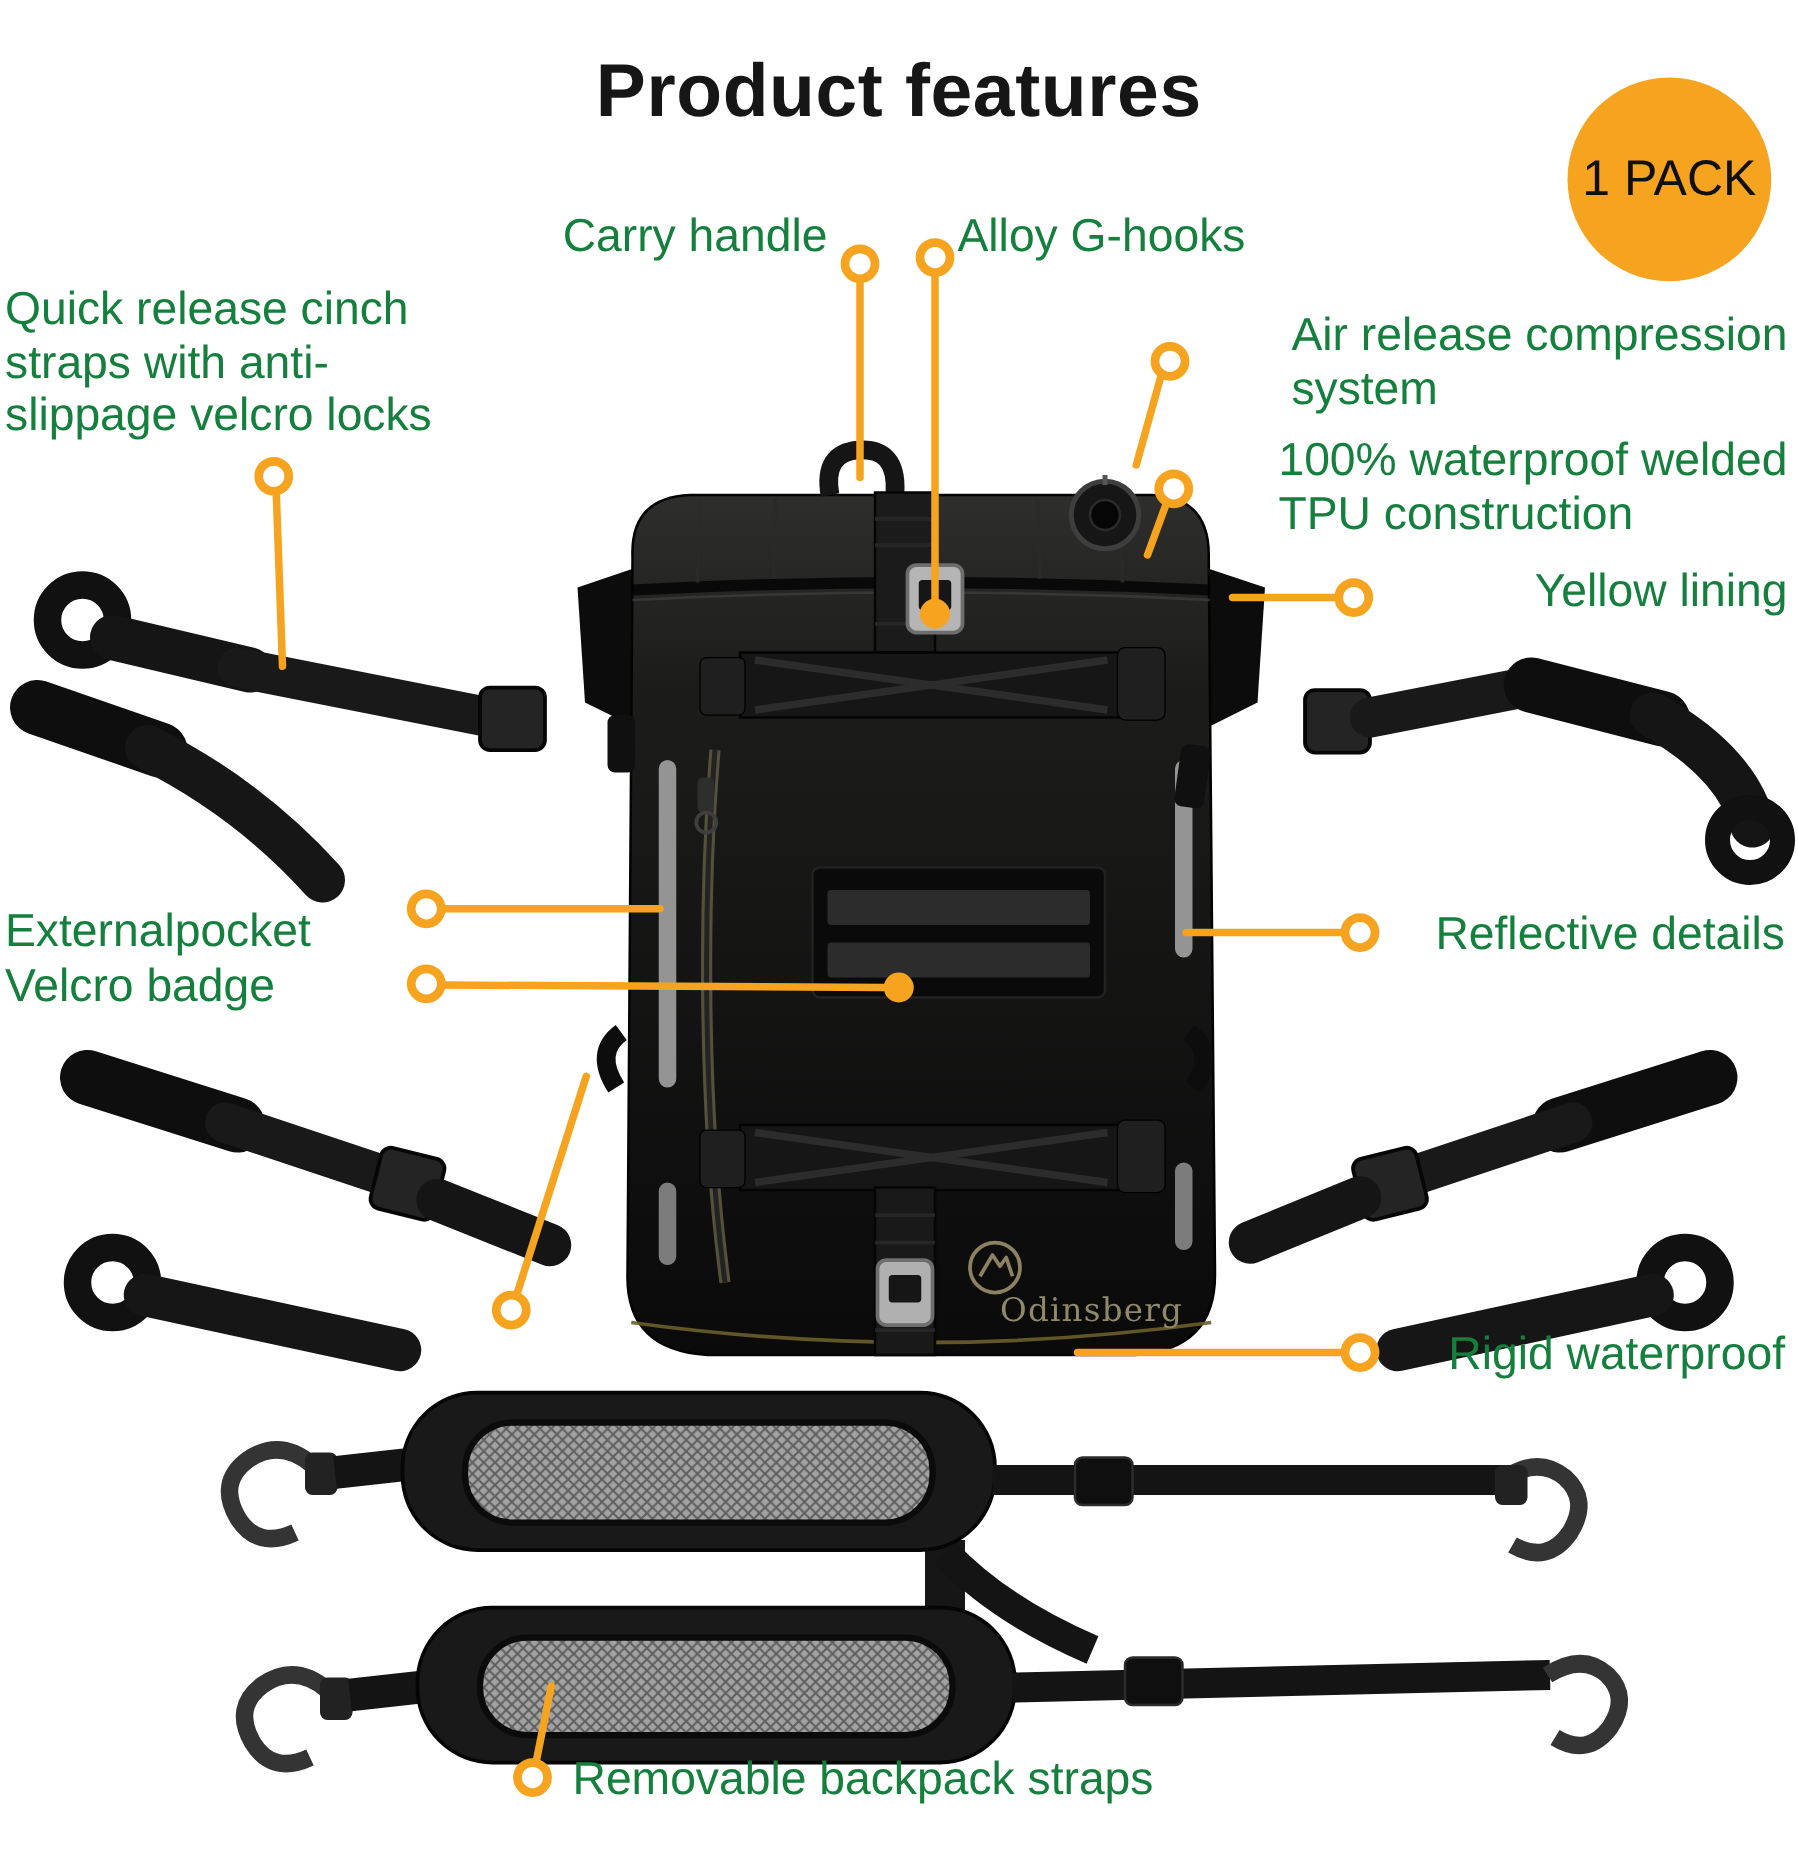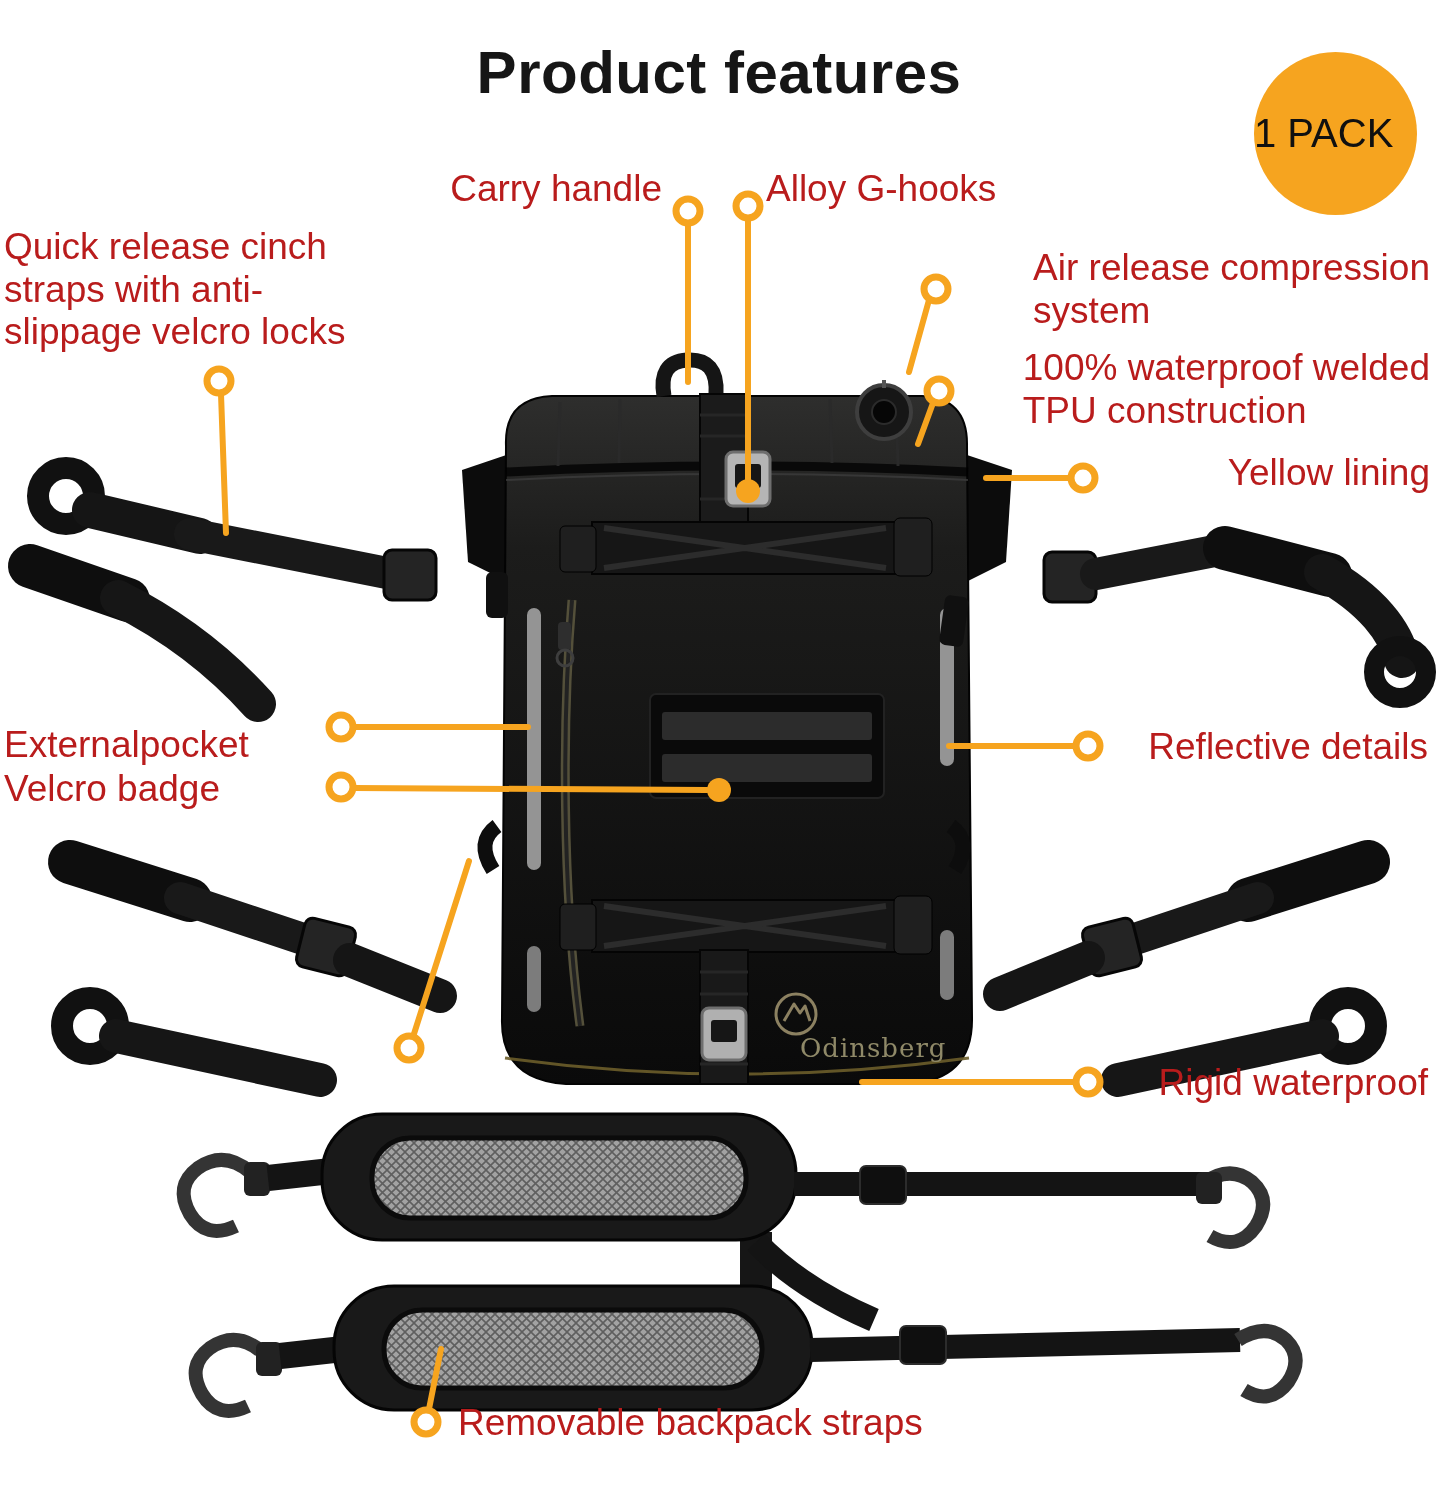--- a/index.html
+++ b/index.html
@@ -8,29 +8,29 @@
   .canvas {
     position:relative; width:1438px; height:1500px;
     background:#ffffff; overflow:hidden;
   }
   .page-title {
     position:absolute; top:6px; left:0; width:100%;
     text-align:center; font-size:60px; font-weight:bold;
     color:#161616; letter-spacing:0.5px;margin-top:32px;
   }
   .pack-badge {
-    position:absolute; left:1254px; top:52px; width:163px; height:163px;
+    position:absolute; left:1254px; top:62px; width:163px; height:163px;
     border-radius:50%; background:var(--accent, #F6A41F);
-    display:flex; align-items:center; justify-content:flex-start;
+    display:flex; align-items:center; justify-content:center;
     font-size:40px; color:#101010;
   }
   .art { position:absolute; left:0; top:0; }
   .label {
     position:absolute; font-size:37px; line-height:1.15;
-    color:#b91c1c; white-space:pre-line;
+    color:#15803d; white-space:pre-line;
   }
   .label.r { text-align:left; }
   .c-line { stroke:var(--accent, #F6A41F); stroke-width:6; stroke-linecap:round; fill:none; }
   .c-ring { fill:#ffffff; stroke:var(--accent, #F6A41F); stroke-width:7; }
   .c-dot  { fill:var(--accent, #F6A41F); }
 </style>
 </head>
 <body>
 
 <div class="canvas">

